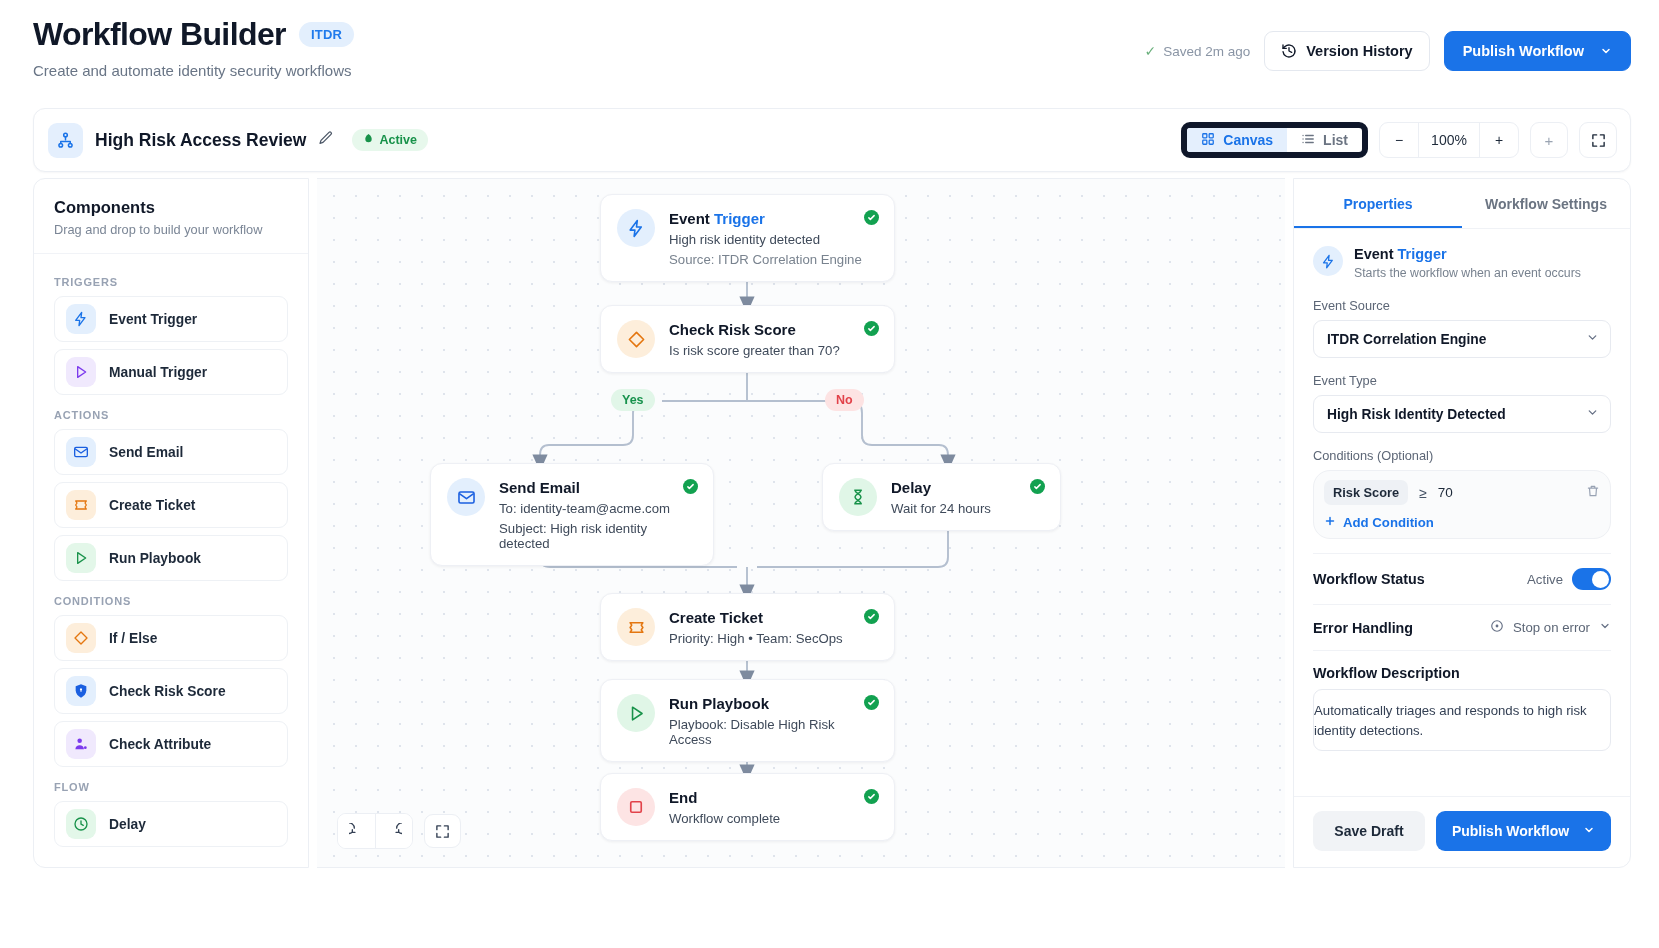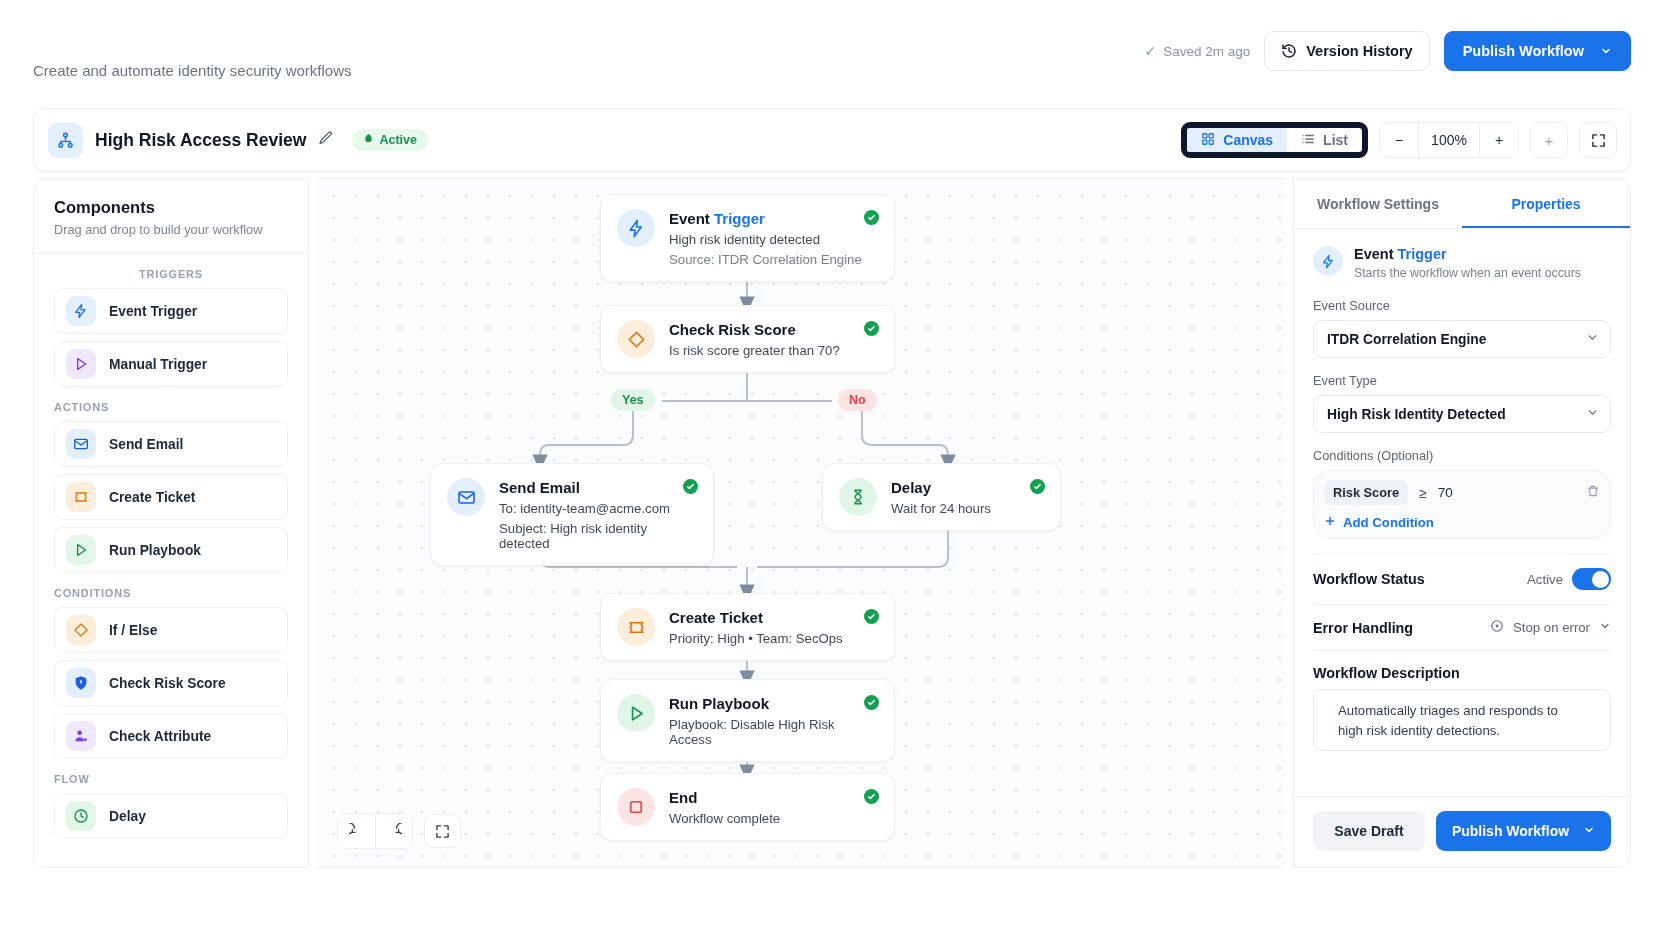--- a/index.html
+++ b/index.html
@@ -93,21 +93,21 @@
     border-radius: 12px 0 0 12px; overflow: hidden;
   }
   .comp-head { padding: 19px 20px 16px 20px; border-bottom: 1px solid #f1f3f7; }
   .comp-title { font-size: 16.5px; font-weight: bold; color: #101828; }
   .comp-sub { font-size: 12.8px; color: #7b8696; margin-top: 5px; }
   .comp-body { padding: 14px 20px 0 20px; }
   .group-label {
     font-size: 11px; font-weight: bold; color: #98a2b3; letter-spacing: .8px;
     margin: 14px 0 8px 0;
   }
-  .group-label:first-child { margin-top: 0; text-align: center; }
+  .group-label:first-child { margin-top: 8px; }
   .comp-item {
     display: flex; align-items: center; gap: 13px;
     border: 1px solid #eef1f5; border-radius: 9px; background: #fff;
     padding: 7px 11px; margin-bottom: 7px; cursor: grab;
   }
   .ic {
     width: 30px; height: 30px; border-radius: 9px;
     display: flex; align-items: center; justify-content: center; flex: none;
   }
   .ic-blue { background: #e3effd; }
@@ -188,40 +188,44 @@
   .op { font-size: 14px; color: #475467; }
   .cond-val { font-size: 13.5px; color: #1d2939; flex: 1; }
   .trash { color: #9aa4b2; cursor: pointer; }
   .add-cond { display: flex; align-items: center; gap: 7px; color: #1a73e8; font-size: 13.2px; font-weight: bold; margin-top: 10px; cursor: pointer; }
   .row-div { border-top: 1px solid #f0f2f6; margin-top: 14px; padding-top: 14px; display: flex; align-items: center; justify-content: space-between; }
   .row-title { font-size: 14.3px; font-weight: bold; color: #101828; }
   .row-right { display: flex; align-items: center; gap: 9px; font-size: 13.2px; color: #5c6676; }
   .toggle { width: 39px; height: 22px; border-radius: 11px; background: #1a73e8; position: relative; cursor: pointer; }
   .toggle .knob { position: absolute; right: 2.5px; top: 2.5px; width: 17px; height: 17px; border-radius: 50%; background: #fff; }
   .textarea {
-    border: 1px solid #e7eaf0; border-radius: 9px; padding: 11px 24px;
+    border: 1px solid #e7eaf0; border-radius: 9px; padding: 11px 0;
     font-size: 13.2px; color: #344054; line-height: 1.52; height: 62px; margin-top: 8px;
   }
   .prop-foot { display: flex; gap: 11px; padding: 14px 19px 16px 19px; border-top: 1px solid #f0f2f6; }
   .btn-draft {
     flex: 0 0 112px; height: 40px; border-radius: 9px; background: #f1f3f6; border: none;
     font-size: 14px; font-weight: bold; color: #1d2939; cursor: pointer;
   }
   .btn-pub-wide {
     flex: 1; height: 40px; border-radius: 9px; background: #1a73e8; border: none; color: #fff;
     font-size: 14px; font-weight: bold; cursor: pointer;
     display: flex; align-items: center; justify-content: center; gap: 14px;
   }
 </style>
 </head>
 <body>
 
 <div class="app">
 
   <div class="page-head">
+    <div class="title-row">
+      <div class="page-title">Workflow Builder</div>
+      <div class="pill-itdr">ITDR</div>
+    </div>
     <div class="page-sub">Create and automate identity security workflows</div>
 
     <div class="head-right">
       <div class="saved">
         <span class="chk">✓</span>
         <span>Saved 2m ago</span>
       </div>
       <button class="btn">
         <span>
           <svg width="16" height="16" viewBox="0 0 24 24" fill="none" stroke="#101828" stroke-width="2" stroke-linecap="round" stroke-linejoin="round">
@@ -463,21 +467,21 @@
           <div class="node-line">Is risk score greater than 70?</div>
         </div>
         <span class="check">
           <svg width="9" height="9" viewBox="0 0 24 24" fill="none" stroke="#fff" stroke-width="4" stroke-linecap="round" stroke-linejoin="round">
               <path d="M5 13l4 4L19 7"></path>
             </svg>
         </span>
       </div>
 
       <div class="edge-label lbl-yes" style="left:294px; top:210px;">Yes</div>
-      <div class="edge-label lbl-no" style="left:521px; top:210px;">No</div>
+      <div class="edge-label lbl-no" style="left:508px; top:210px;">No</div>
 
       <div class="node" style="left:113px; top:284px; width:284px;">
         <span class="nic nic-blue">
           <svg width="19" height="19" viewBox="0 0 24 24" fill="none" stroke="#1a5fe0" stroke-width="2" stroke-linejoin="round">
               <rect x="2.5" y="5" width="19" height="14" rx="2"></rect>
               <path d="M3 7l9 6.5L21 7"></path>
             </svg>
         </span>
         <div class="node-body">
           <div class="node-title">Send Email</div>
@@ -578,22 +582,22 @@
         <div class="ct-single ct-btn">
           <svg width="15" height="15" viewBox="0 0 24 24" fill="none" stroke="#344054" stroke-width="2.2" stroke-linecap="round" stroke-linejoin="round">
               <path d="M9 3H3v6M15 3h6v6M15 21h6v-6M9 21H3v-6"></path>
             </svg>
         </div>
       </div>
     </div>
 
     <div class="props">
       <div class="prop-tabs">
+        <div class="prop-tab on">Properties</div>
         <div class="prop-tab">Workflow Settings</div>
-        <div class="prop-tab on">Properties</div>
       </div>
 
       <div class="prop-inner">
         <div class="prop-head">
           <span class="nic">
             <svg width="15" height="15" viewBox="0 0 24 24" fill="none" stroke="#1a73e8" stroke-width="2" stroke-linecap="round" stroke-linejoin="round">
                 <path d="M13 2 4 14h6l-1 8 9-12h-6z"></path>
               </svg>
           </span>
           <div>

